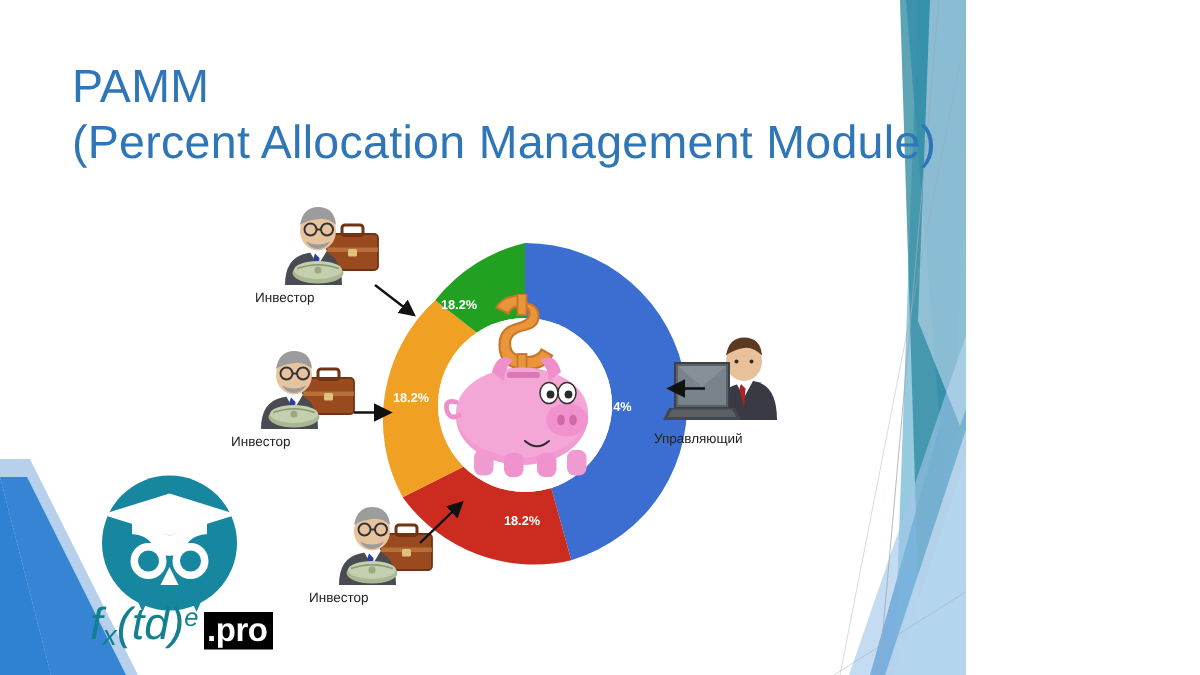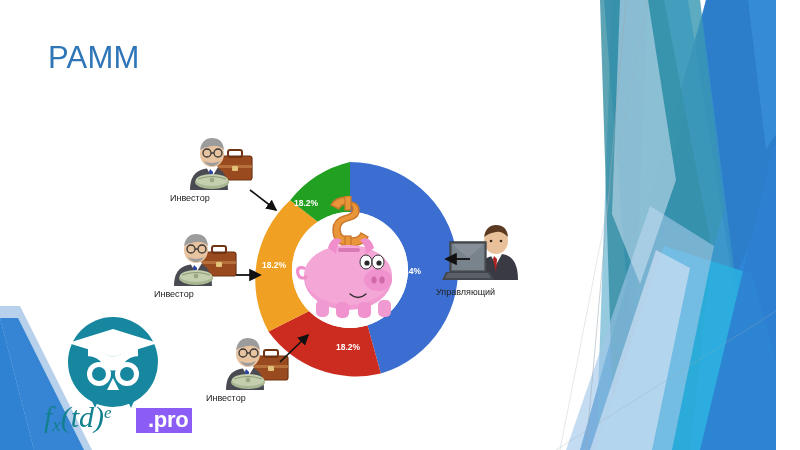--- a/index.html
+++ b/index.html
@@ -4,21 +4,21 @@
 <style>
   html,body{margin:0;padding:0;}
   body{
     width:800px;height:450px;
     background:#ffffff;
     font-family:"Liberation Sans", sans-serif;
     overflow:hidden;
   }
   #slide{
     position:relative;
-    width:776px;height:450px;
+    width:644px;height:450px;
     background:#ffffff;
     overflow:hidden;
   }
 
   
   #bg-deco{position:absolute;inset:0;width:800px;height:450px;pointer-events:none;}
 
   
   .title-block{
     position:absolute;left:48px;top:40px;
@@ -63,36 +63,36 @@
   
   .arrow-svg{position:absolute;pointer-events:none;}
 
   
   #logo{position:absolute;left:40px;top:316px;width:152px;height:122px;}
   .logo-owl{position:absolute;left:18px;top:0;}
   .logo-type{
     position:absolute;left:0;top:84px;width:152px;height:38px;
   }
   .logo-fx{
-    position:absolute;left:4px;top:0;
+    position:absolute;left:20px;top:0;
     color:#13808f;
-    font-family:Liberation Serif, serif;
+    font-family:Liberation Sans, sans-serif;
     font-style:italic;
     font-size:30px;
     white-space:nowrap;
     text-align:right;
   }
   .logo-fx .sub{font-size:19px;vertical-align:-4px;}
   .logo-fx .sup{font-size:17px;vertical-align:9px;font-style:italic;}
   .logo-pro{
     position:absolute;left:96px;top:8px;
-    background:#8b5cf6;color:#ffffff;
+    background:#000000;color:#ffffff;
     font-family:"Liberation Sans", sans-serif;
     font-weight:bold;font-size:22px;
-    padding:0px 4px 1px 12px;
+    padding:0px 4px 1px 2px;
     letter-spacing:-.3px;
     line-height:24px;
   }
 </style>
 </head>
 <body>
 
 <div id="slide">
 
   <svg id="bg-deco" viewBox="0 0 800 450" width="800" height="450">
@@ -119,20 +119,21 @@
 
     <g>
       <polygon points="0,318 34,450 0,450" fill="#2e86d8"></polygon>
       <polygon points="0,318 34,450 84,450 18,318" fill="#2e86d8" opacity="0.95"></polygon>
       <polygon points="0,306 0,450 92,450 20,306" fill="#3079c9" opacity="0.35"></polygon>
     </g>
   </svg>
 
   <div class="title-block">
     <div class="title-line">PAMM</div>
+    <div class="title-line">(Percent Allocation Management Module)</div>
   </div>
 
   <div id="chart-wrap">
     <svg id="donut-svg" width="224" height="224" viewBox="0 0 224 224">
 
       <g>
 
         <path fill="#3b6ed0" d="M 112 4
                  A 108 108 0 0 1 142.86 215.51
                  L 128.57 163.93

